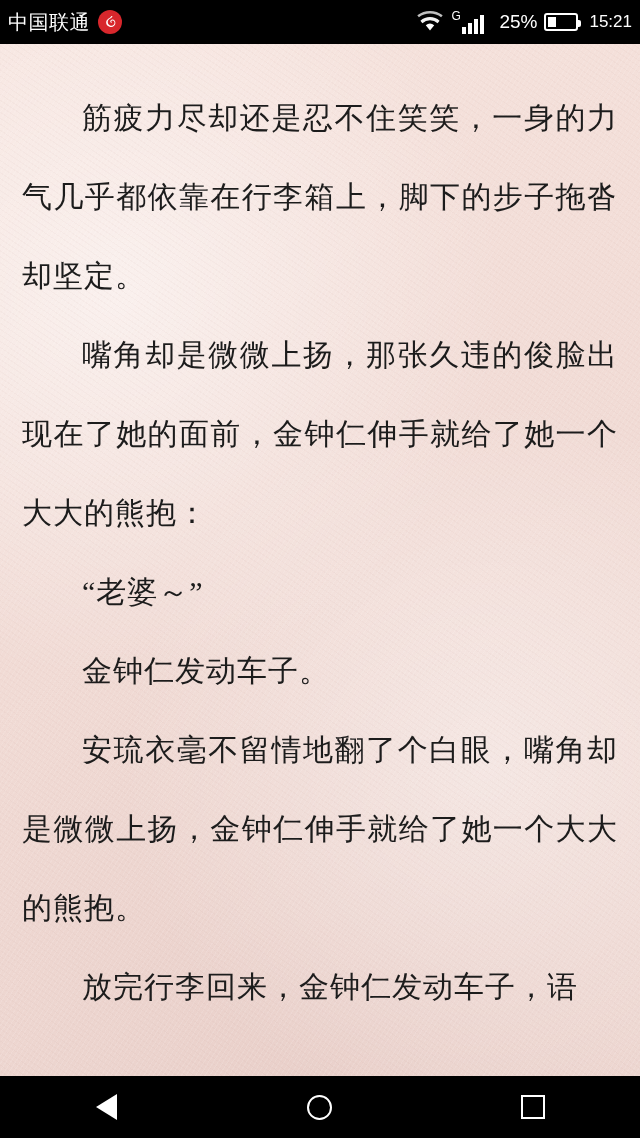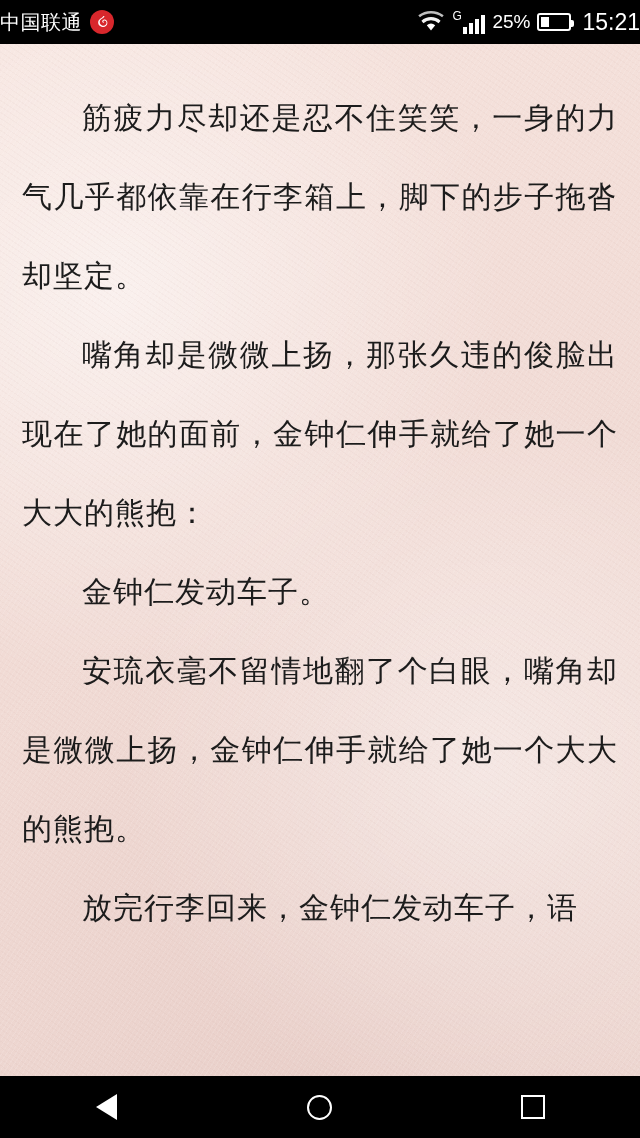--- a/index.html
+++ b/index.html
@@ -24,21 +24,21 @@
   .statusbar {
     position: absolute;
     top: 0; left: 0;
     width: 640px;
     height: 44px;
     background: #000000;
     color: #ffffff;
     display: flex;
     align-items: center;
     justify-content: space-between;
-    padding: 0 0;
+    padding: 0 8px;
     box-sizing: border-box;
   }
   .sb-left {
     display: flex;
     align-items: center;
     gap: 8px;
   }
   .carrier {
     font-size: 20px;
     letter-spacing: 0.5px;
@@ -87,20 +87,21 @@
     width: 4px;
     background: #ffffff;
   }
   .bar.b1 { height: 7px; }
   .bar.b2 { height: 11px; }
   .bar.b3 { height: 15px; }
   .bar.b4 { height: 19px; }
   .batt-pct {
     font-size: 19px;
     color: #ffffff;
+    margin-left: 8px;
   }
   .batt {
     position: relative;
     width: 34px;
     height: 18px;
     border: 2px solid #ffffff;
     border-radius: 3px;
     box-sizing: border-box;
   }
   .batt::after {
@@ -113,21 +114,21 @@
     background: #ffffff;
     border-radius: 0 2px 2px 0;
   }
   .batt .fill {
     position: absolute;
     left: 2px; top: 2px; bottom: 2px;
     width: 25%;
     background: #ffffff;
   }
   .clock {
-    font-size: 23px;
+    font-size: 17px;
     color: #ffffff;
     margin-left: 4px;
   }
 
   
   .reader {
     position: absolute;
     top: 44px;
     left: 0;
     width: 640px;
@@ -236,20 +237,21 @@
         <span class="fill"></span>
       </span>
       <span class="clock">15:21</span>
     </div>
   </div>
 
   <div class="reader">
     <div class="content">
       <p class="para">筋疲力尽却还是忍不住笑笑，一身的力气几乎都依靠在行李箱上，脚下的步子拖沓却坚定。</p>
       <p class="para">嘴角却是微微上扬，那张久违的俊脸出现在了她的面前，金钟仁伸手就给了她一个大大的熊抱：</p>
+      <p class="para">“老婆～”</p>
       <p class="para">金钟仁发动车子。</p>
       <p class="para">安琉衣毫不留情地翻了个白眼，嘴角却是微微上扬，金钟仁伸手就给了她一个大大的熊抱。</p>
       <p class="para">放完行李回来，金钟仁发动车子，语</p>
     </div>
   </div>
 
   <div class="navbar">
     <div class="nav-btn">
       <span class="tri-back"></span>
     </div>

